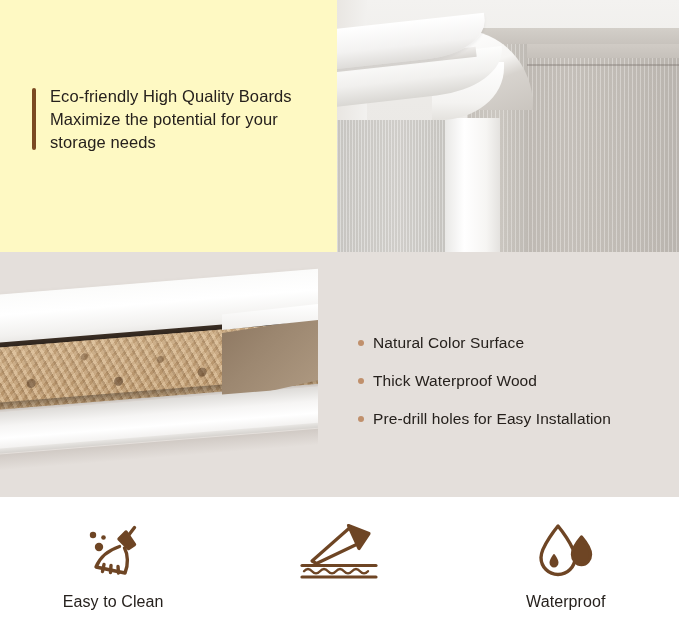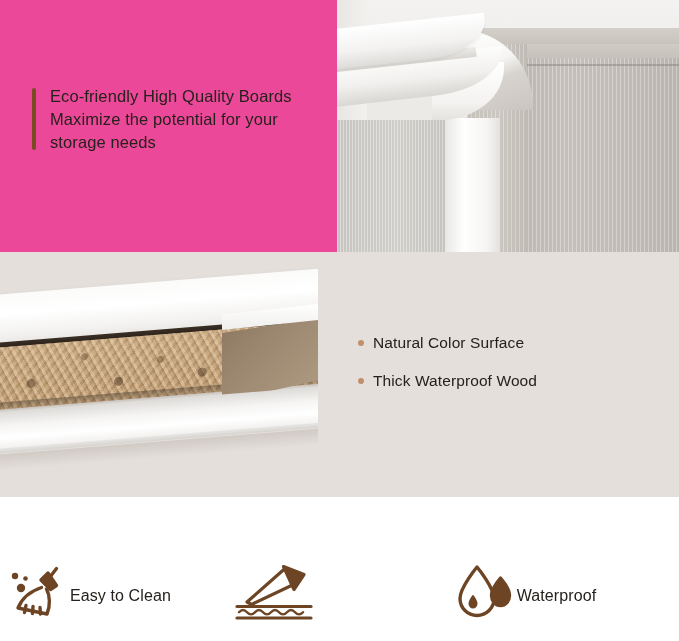--- a/index.html
+++ b/index.html
@@ -6,21 +6,21 @@
   body{
     width:679px;height:641px;
     font-family:"Liberation Sans", sans-serif;
     background:#ffffff;
     overflow:hidden;
     position:relative;
   }
   .page{position:relative;width:679px;height:641px;overflow:hidden;}
 
   
-  .sec-top{position:absolute;left:0;top:0;width:679px;height:252px;background:#ec4899;}
+  .sec-top{position:absolute;left:0;top:0;width:679px;height:252px;background:#fef9c3;}
 
   .headline-wrap{position:absolute;left:32px;top:85px;display:flex;align-items:flex-start;}
   .accent-bar{width:4px;height:62px;background:#7b4a22;border-radius:3px;flex:none;margin-top:3px;}
   .headline{
     margin-left:14px;
     font-size:16.5px;line-height:23px;
     color:#26211d;letter-spacing:.1px;
     white-space:pre-line;
   }
 
@@ -110,21 +110,21 @@
 
   
   .bullets{position:absolute;left:358px;top:333px;width:300px;}
   .bullet-row{display:flex;align-items:center;margin-bottom:19px;}
   .bullet-dot{width:6px;height:6px;border-radius:50%;background:#c0906c;flex:none;margin-right:9px;}
   .bullet-text{font-size:15.5px;color:#26211d;letter-spacing:.1px;line-height:19px;}
 
   
   .sec-bot{position:absolute;left:0;top:497px;width:679px;height:144px;background:#ffffff;}
   .features{position:absolute;left:0;top:497px;width:679px;height:144px;display:flex;}
-  .feature{flex:1;display:flex;align-items:center;justify-content:flex-start;padding-top:44px;}
+  .feature{flex:1;display:flex;flex-direction:column;align-items:center;justify-content:flex-start;padding-top:20px;}
   .feat-icon{height:66px;display:flex;align-items:center;justify-content:center;}
   .feat-label{margin-top:10px;font-size:16px;color:#26211d;letter-spacing:.1px;}
 </style>
 </head>
 <body>
 
 <div class="page">
 
   <div class="sec-top">
 
@@ -169,20 +169,24 @@
 
   <div class="bullets">
     <div class="bullet-row">
       <span class="bullet-dot"></span>
       <span class="bullet-text">Natural Color Surface</span>
     </div>
     <div class="bullet-row">
       <span class="bullet-dot"></span>
       <span class="bullet-text">Thick Waterproof Wood</span>
     </div>
+    <div class="bullet-row">
+      <span class="bullet-dot"></span>
+      <span class="bullet-text">Pre-drill holes for Easy Installation</span>
+    </div>
   </div>
 
   <div class="sec-bot"></div>
 
   <div class="features">
 
     <div class="feature">
       <div class="feat-icon">
         <svg width="70" height="64" viewBox="0 0 70 64" fill="none" stroke="#6e4524" stroke-width="3.4" stroke-linecap="round" stroke-linejoin="round">
           <circle cx="15" cy="17" r="3.2" fill="#6e4524" stroke="none"></circle>

